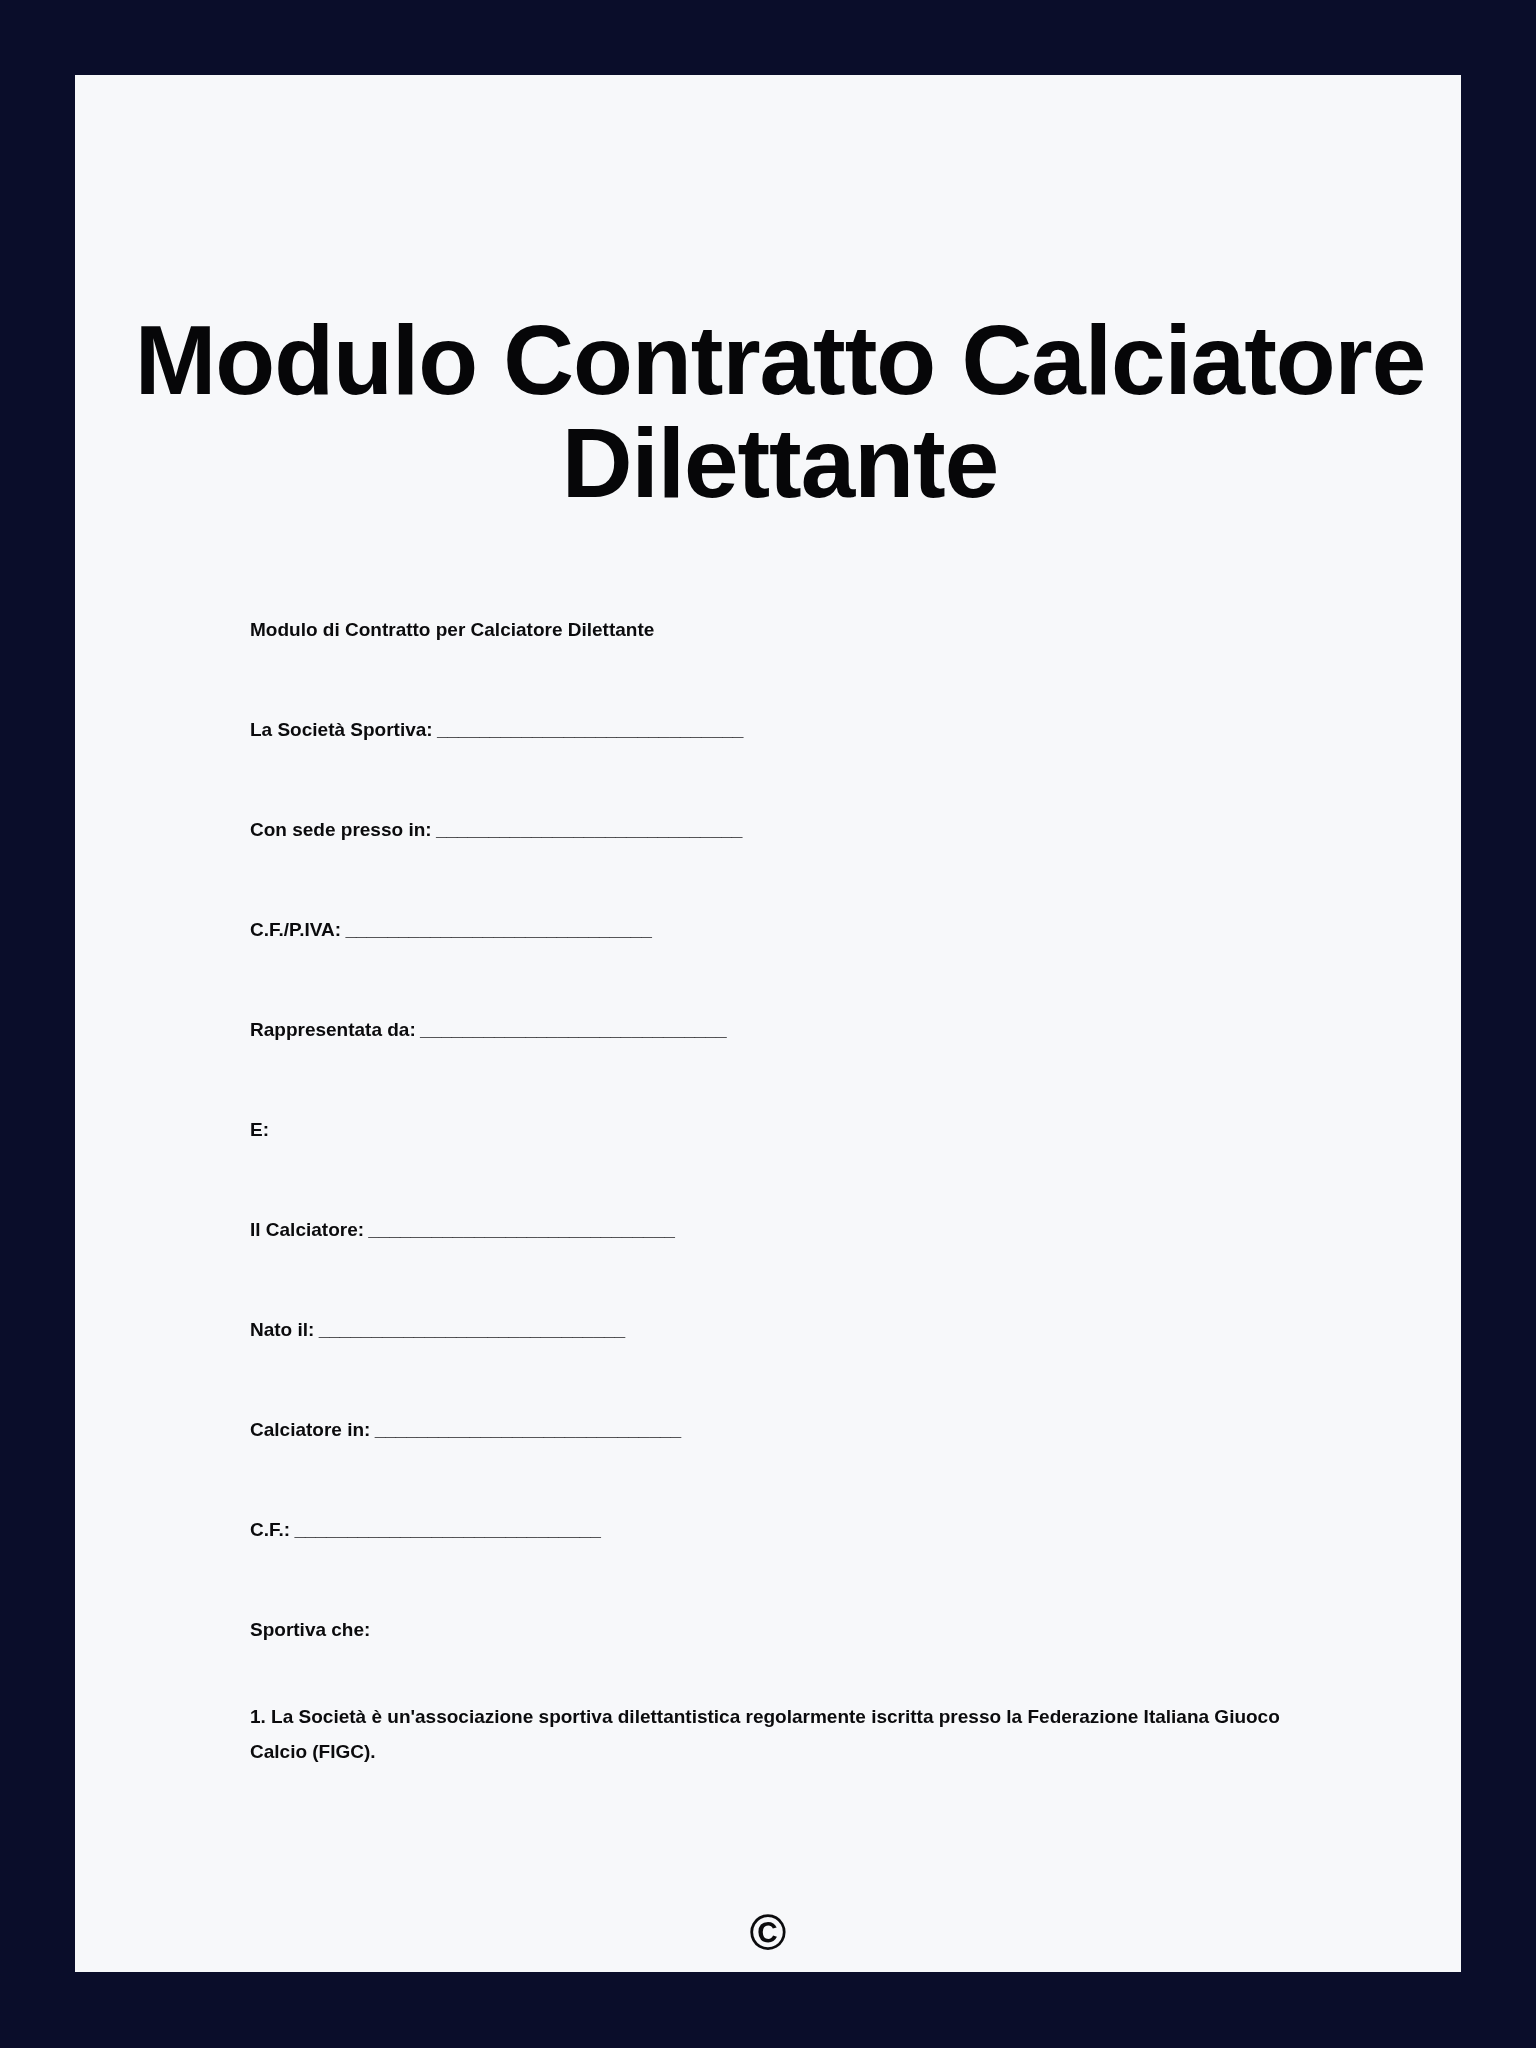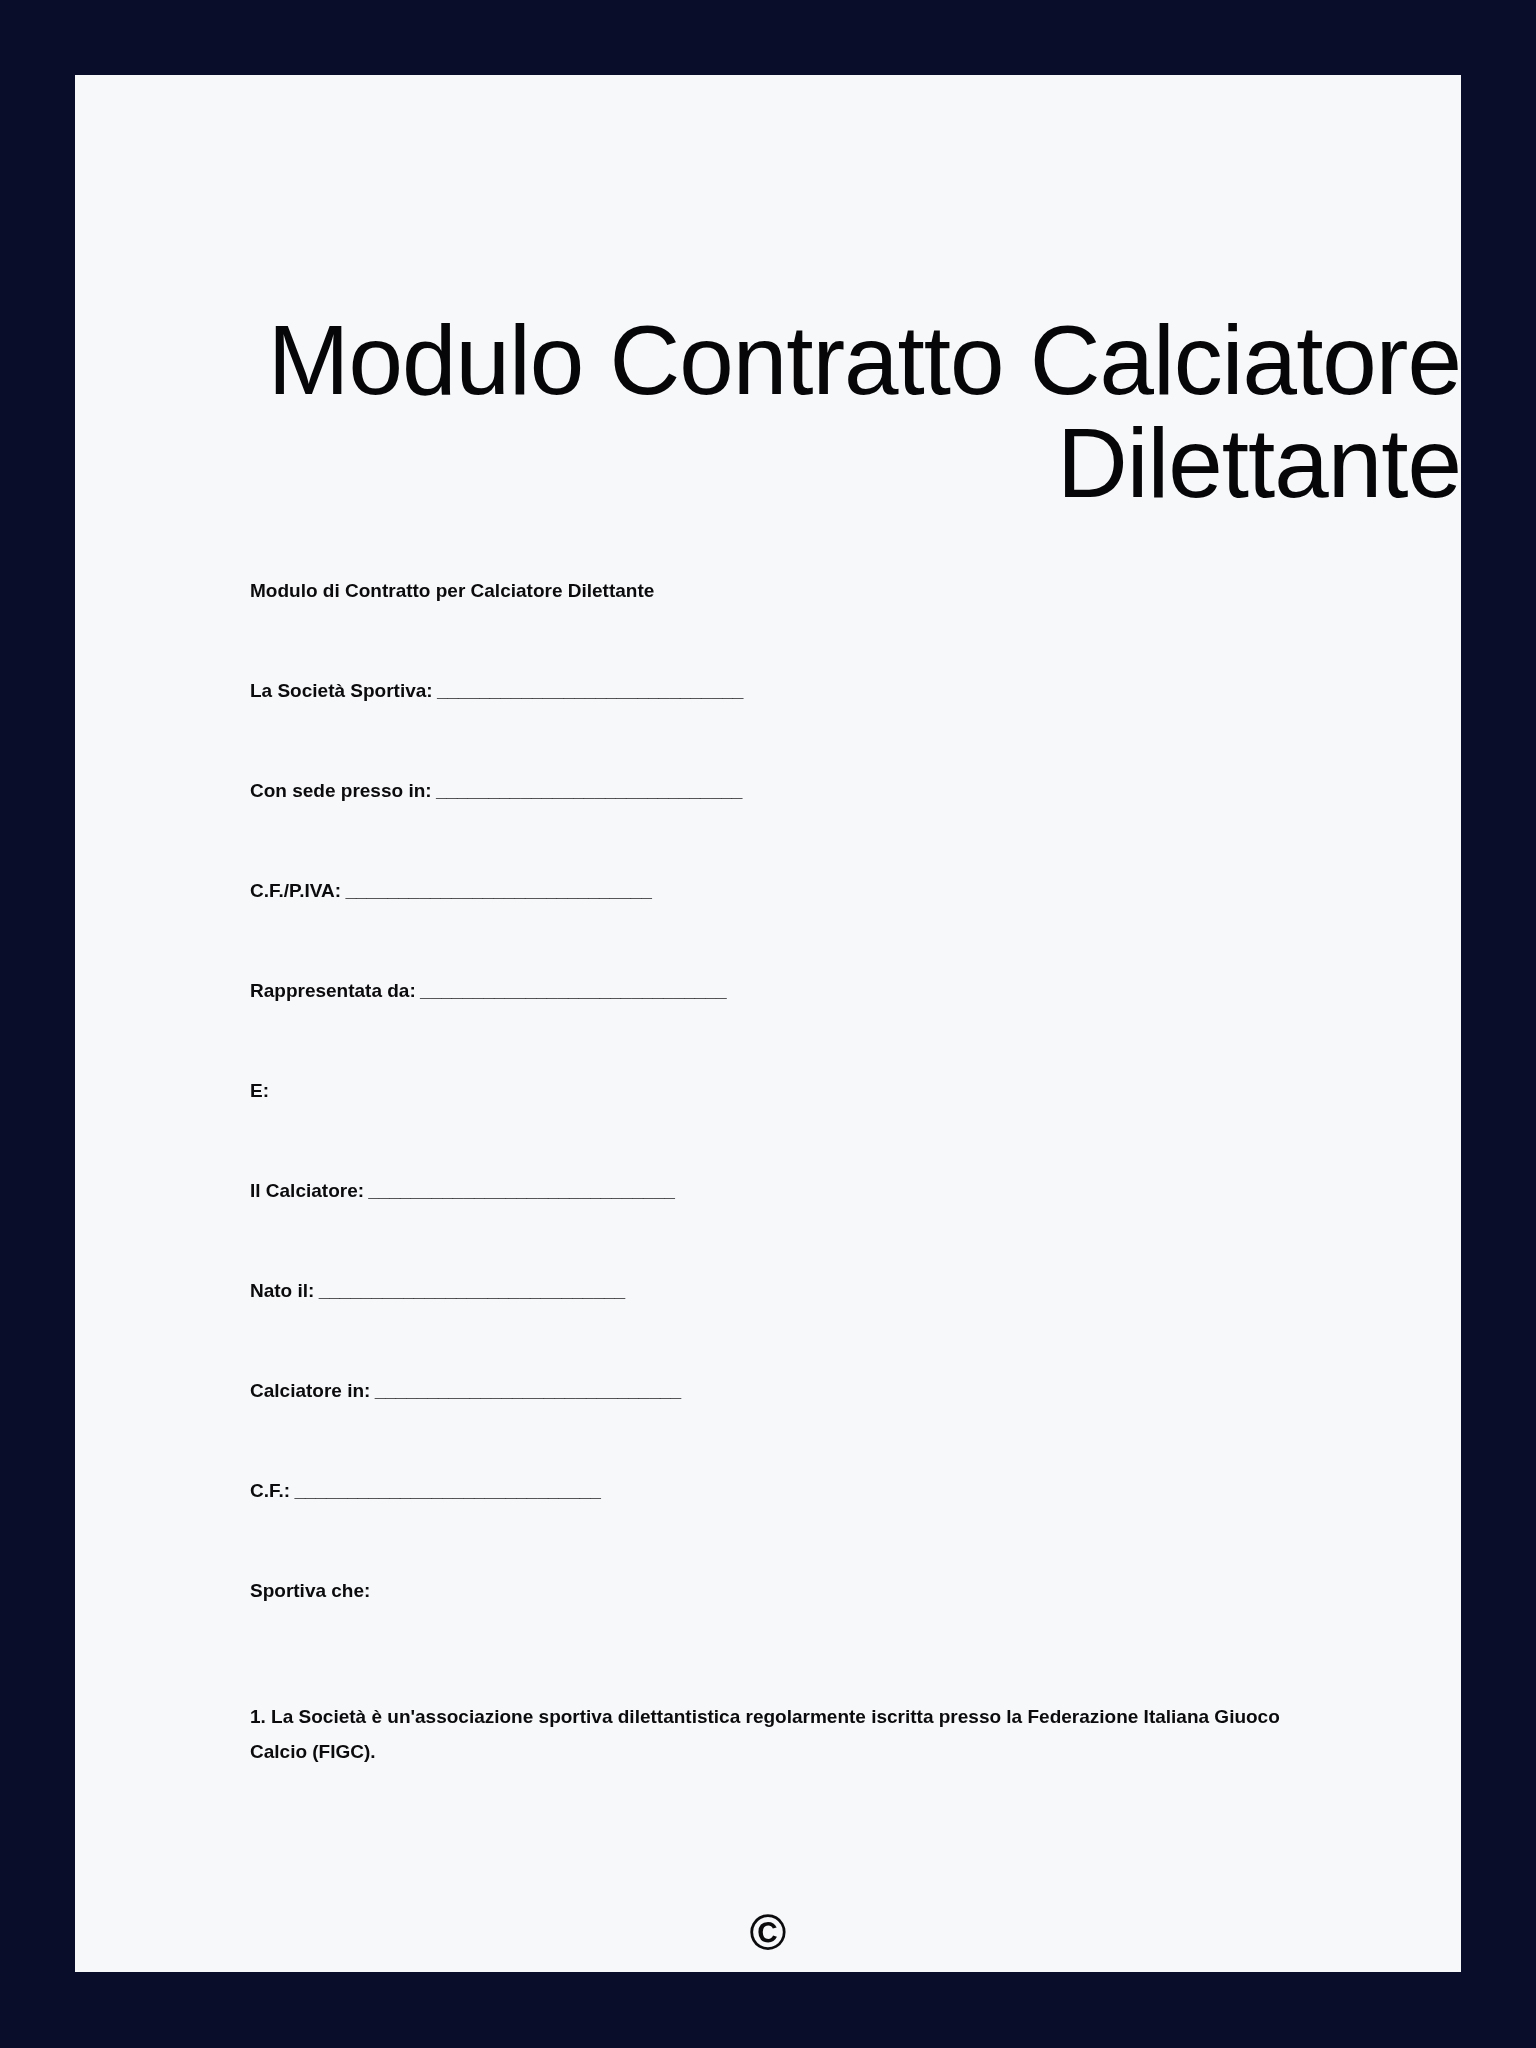--- a/index.html
+++ b/index.html
@@ -16,37 +16,37 @@
     position: absolute;
     left: 75px;
     top: 75px;
     width: 1386px;
     height: 1897px;
     background: #f7f8fa;
     color: #0b0b0d;
   }
   .doc-title {
     padding-top: 168px;
-    text-align: right;
-    font-weight: 400;
+    text-align: center;
+    font-weight: 700;
     font-size: 98px;
     line-height: 1.05;
     letter-spacing: -1px;
     color: #060608;
     padding-left: 24px;
   }
   .content {
     margin: 62px 140px 0 175px;
     font-size: 19px;
     font-weight: 700;
   }
   .row {
     height: 100px;
     display: flex;
-    align-items: flex-start;
+    align-items: center;
     white-space: pre;
   }
   .row .label { white-space: pre; }
   .row .blank { white-space: pre; font-style: italic; }
   .premise-paragraph {
     max-width: 1085px;
     line-height: 35px;
   }
   .copyright {
     position: absolute;

